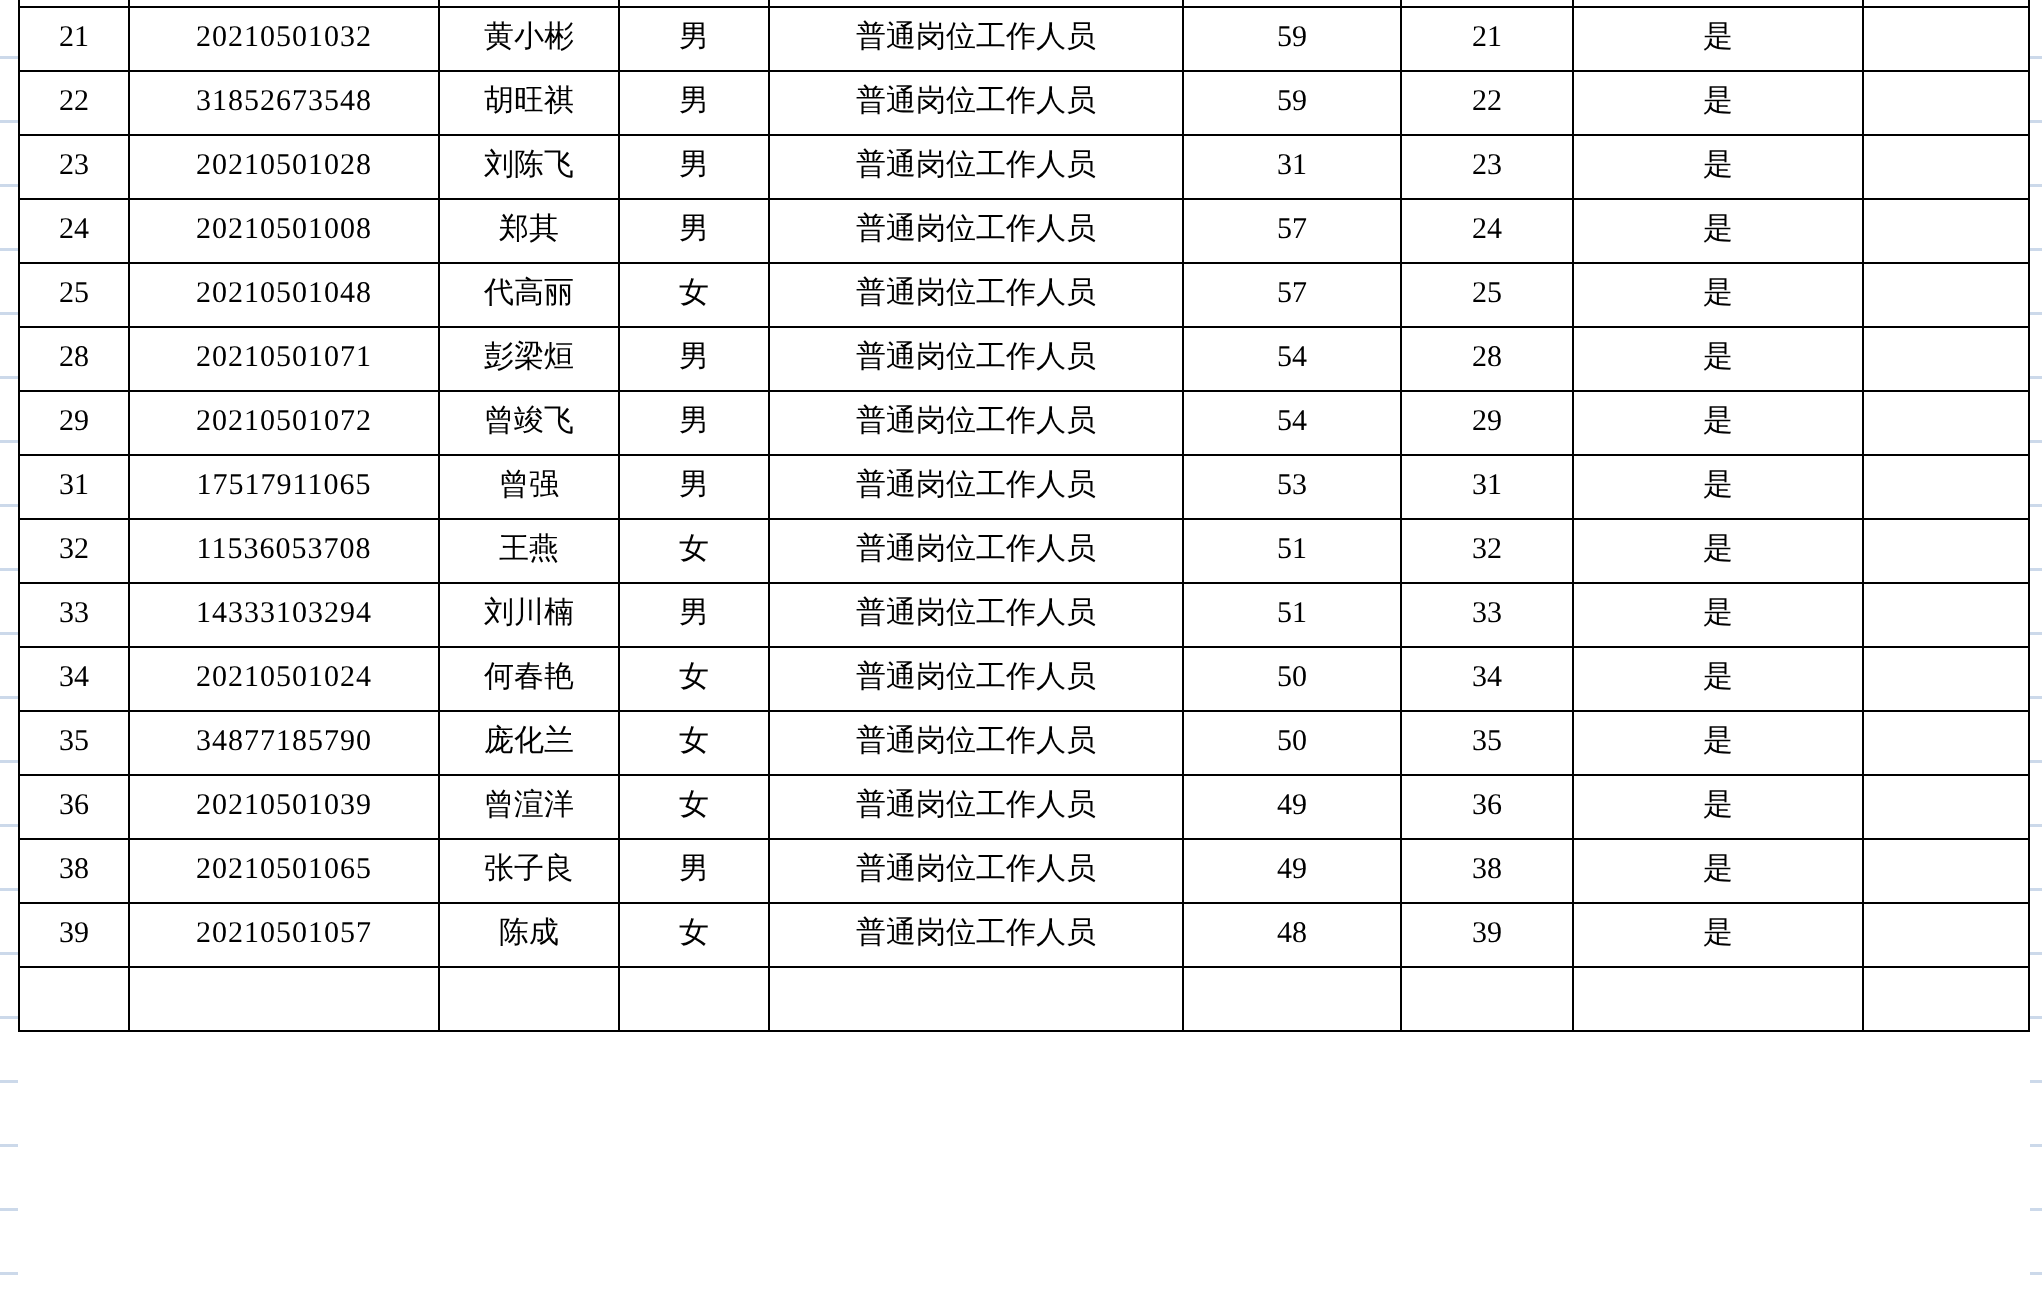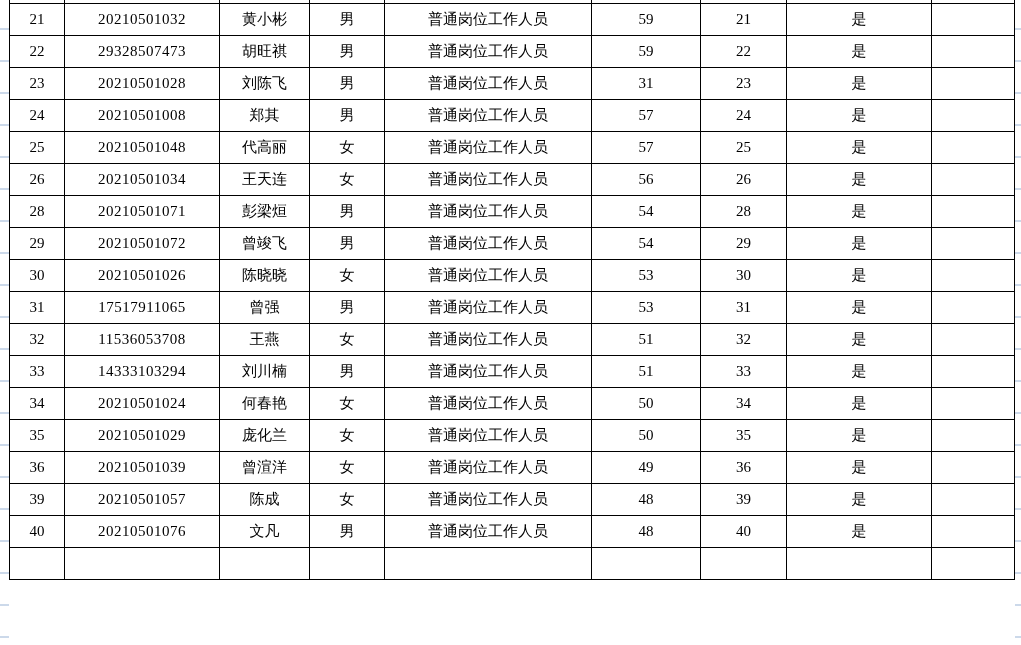--- a/index.html
+++ b/index.html
@@ -88,21 +88,21 @@
           <td class="c-name">黄小彬</td>
           <td class="c-gender">男</td>
           <td class="c-position">普通岗位工作人员</td>
           <td class="c-score">59</td>
           <td class="c-rank">21</td>
           <td class="c-qualified">是</td>
           <td class="c-blank"></td>
         </tr>
         <tr>
           <td class="c-no">22</td>
-          <td class="c-id">29328507473</td>
+          <td class="c-id">31852673548</td>
           <td class="c-name">胡旺祺</td>
           <td class="c-gender">男</td>
           <td class="c-position">普通岗位工作人员</td>
           <td class="c-score">59</td>
           <td class="c-rank">22</td>
           <td class="c-qualified">是</td>
           <td class="c-blank"></td>
         </tr>
         <tr>
           <td class="c-no">23</td>
@@ -131,31 +131,20 @@
           <td class="c-id">20210501048</td>
           <td class="c-name">代高丽</td>
           <td class="c-gender">女</td>
           <td class="c-position">普通岗位工作人员</td>
           <td class="c-score">57</td>
           <td class="c-rank">25</td>
           <td class="c-qualified">是</td>
           <td class="c-blank"></td>
         </tr>
         <tr>
-          <td class="c-no">26</td>
-          <td class="c-id">20210501034</td>
-          <td class="c-name">王天连</td>
-          <td class="c-gender">女</td>
-          <td class="c-position">普通岗位工作人员</td>
-          <td class="c-score">56</td>
-          <td class="c-rank">26</td>
-          <td class="c-qualified">是</td>
-          <td class="c-blank"></td>
-        </tr>
-        <tr>
           <td class="c-no">28</td>
           <td class="c-id">20210501071</td>
           <td class="c-name">彭梁烜</td>
           <td class="c-gender">男</td>
           <td class="c-position">普通岗位工作人员</td>
           <td class="c-score">54</td>
           <td class="c-rank">28</td>
           <td class="c-qualified">是</td>
           <td class="c-blank"></td>
         </tr>
@@ -164,31 +153,20 @@
           <td class="c-id">20210501072</td>
           <td class="c-name">曾竣飞</td>
           <td class="c-gender">男</td>
           <td class="c-position">普通岗位工作人员</td>
           <td class="c-score">54</td>
           <td class="c-rank">29</td>
           <td class="c-qualified">是</td>
           <td class="c-blank"></td>
         </tr>
         <tr>
-          <td class="c-no">30</td>
-          <td class="c-id">20210501026</td>
-          <td class="c-name">陈晓晓</td>
-          <td class="c-gender">女</td>
-          <td class="c-position">普通岗位工作人员</td>
-          <td class="c-score">53</td>
-          <td class="c-rank">30</td>
-          <td class="c-qualified">是</td>
-          <td class="c-blank"></td>
-        </tr>
-        <tr>
           <td class="c-no">31</td>
           <td class="c-id">17517911065</td>
           <td class="c-name">曾强</td>
           <td class="c-gender">男</td>
           <td class="c-position">普通岗位工作人员</td>
           <td class="c-score">53</td>
           <td class="c-rank">31</td>
           <td class="c-qualified">是</td>
           <td class="c-blank"></td>
         </tr>
@@ -220,59 +198,59 @@
           <td class="c-name">何春艳</td>
           <td class="c-gender">女</td>
           <td class="c-position">普通岗位工作人员</td>
           <td class="c-score">50</td>
           <td class="c-rank">34</td>
           <td class="c-qualified">是</td>
           <td class="c-blank"></td>
         </tr>
         <tr>
           <td class="c-no">35</td>
-          <td class="c-id">20210501029</td>
+          <td class="c-id">34877185790</td>
           <td class="c-name">庞化兰</td>
           <td class="c-gender">女</td>
           <td class="c-position">普通岗位工作人员</td>
           <td class="c-score">50</td>
           <td class="c-rank">35</td>
           <td class="c-qualified">是</td>
           <td class="c-blank"></td>
         </tr>
         <tr>
           <td class="c-no">36</td>
           <td class="c-id">20210501039</td>
           <td class="c-name">曾渲洋</td>
           <td class="c-gender">女</td>
           <td class="c-position">普通岗位工作人员</td>
           <td class="c-score">49</td>
           <td class="c-rank">36</td>
           <td class="c-qualified">是</td>
           <td class="c-blank"></td>
         </tr>
         <tr>
+          <td class="c-no">38</td>
+          <td class="c-id">20210501065</td>
+          <td class="c-name">张子良</td>
+          <td class="c-gender">男</td>
+          <td class="c-position">普通岗位工作人员</td>
+          <td class="c-score">49</td>
+          <td class="c-rank">38</td>
+          <td class="c-qualified">是</td>
+          <td class="c-blank"></td>
+        </tr>
+        <tr>
           <td class="c-no">39</td>
           <td class="c-id">20210501057</td>
           <td class="c-name">陈成</td>
           <td class="c-gender">女</td>
           <td class="c-position">普通岗位工作人员</td>
           <td class="c-score">48</td>
           <td class="c-rank">39</td>
-          <td class="c-qualified">是</td>
-          <td class="c-blank"></td>
-        </tr>
-        <tr>
-          <td class="c-no">40</td>
-          <td class="c-id">20210501076</td>
-          <td class="c-name">文凡</td>
-          <td class="c-gender">男</td>
-          <td class="c-position">普通岗位工作人员</td>
-          <td class="c-score">48</td>
-          <td class="c-rank">40</td>
           <td class="c-qualified">是</td>
           <td class="c-blank"></td>
         </tr>
         <tr class="partial">
           <td class="c-no"></td>
           <td class="c-id"></td>
           <td class="c-name"></td>
           <td class="c-gender"></td>
           <td class="c-position"></td>
           <td class="c-score"></td>

